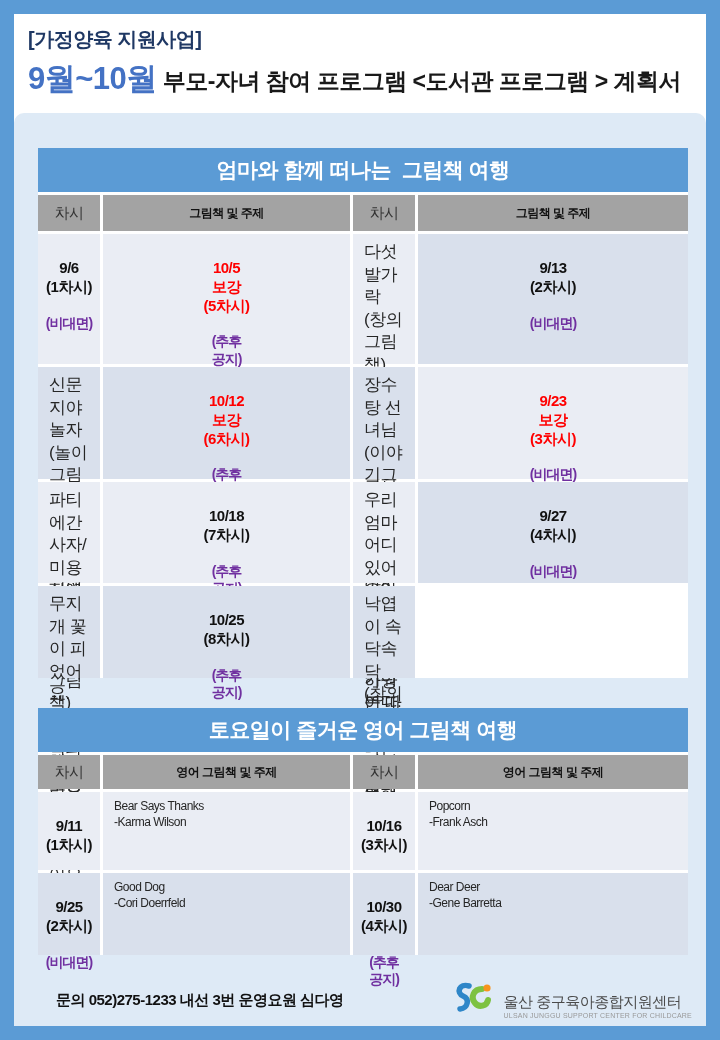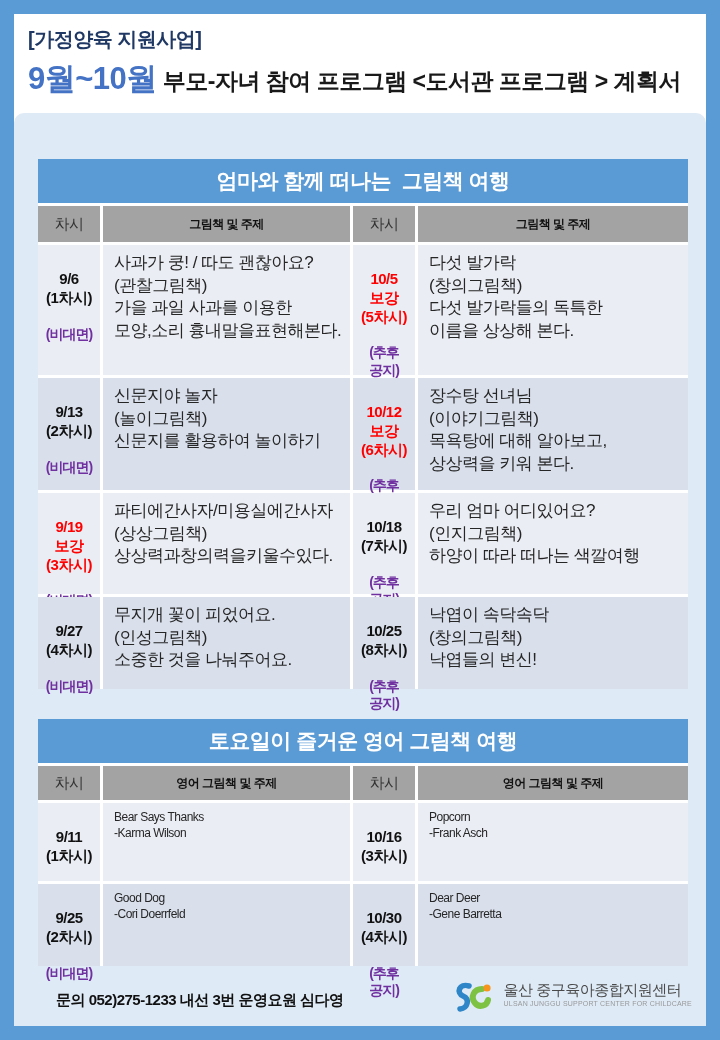--- a/index.html
+++ b/index.html
@@ -22,21 +22,21 @@
   
   .panel {
     position:absolute; left:0; top:99px; width:692px; height:913px;
     background:#DEEAF6; border-radius:10px 10px 0 0;
   }
   
   .tbl {
     display:grid; width:650px; margin-left:24px;
     gap:3px; background:#ffffff;
   }
-  .tbl1 { margin-top:46px; grid-template-columns:62px 247px 62px auto;
+  .tbl1 { margin-top:35px; grid-template-columns:62px 247px 62px auto;
           grid-template-rows:44px 36px 130px 112px 101px 92px; }
   .tbl2 { margin-top:30px; grid-template-columns:62px 247px 62px auto;
           grid-template-rows:44px 34px 78px 82px; }
   .tbar {
     grid-column:1 / -1; background:#5B9BD5; color:#ffffff;
     font-size:21px; font-weight:bold; text-align:center;
     display:flex; align-items:center; justify-content:center;
     white-space:pre-wrap; letter-spacing:-0.5px;
   }
   .hcell {
@@ -55,21 +55,21 @@
   .btxt { font-size:17px; color:#262626; line-height:1.33; white-space:pre-line; letter-spacing:-0.5px; }
   .btxt.en { font-size:12px; }
   
   .footer {
     position:absolute; left:0; bottom:0; width:692px; height:46px;
     display:flex; align-items:center; justify-content:space-between;
     padding:0 14px 6px 42px;
     gap:10px;
   }
   .contact { font-size:15px; font-weight:bold; color:#111; letter-spacing:-0.5px; }
-  .logo { display:flex; align-items:flex-start; gap:8px; }
+  .logo { display:flex; align-items:flex-end; gap:8px; }
   .logo-txt { text-align:left; }
   .logo-name { font-size:15px; color:#4a4a4a; letter-spacing:-0.5px; }
   .logo-sub { font-size:7px; color:#999; letter-spacing:0.2px; }
 </style>
 </head>
 <body>
 
 <div class="page">
   <div class="inner">
 
@@ -86,26 +86,20 @@
         <div class="hcell">차시</div>
         <div class="hcell b">그림책 및 주제</div>
         <div class="hcell">차시</div>
         <div class="hcell b">그림책 및 주제</div>
 
         <div class="cell light sess-cell">
           <div class="sess">9/6
 (1차시)</div>
           <div class="note">(비대면)</div>
         </div>
-        <div class="cell light body-cell">
-          <div class="btxt">사과가 쿵! / 따도 괜찮아요?
-(관찰그림책)
-가을 과일 사과를 이용한
-모양,소리 흉내말을표현해본다.</div>
-        </div>
         <div class="cell light sess-cell">
           <div class="sess red">10/5
 보강
 (5차시)</div>
           <div class="note">(추후
 공지)</div>
         </div>
         <div class="cell light body-cell">
           <div class="btxt">다섯 발가락
 (창의그림책)
@@ -131,21 +125,21 @@
 공지)</div>
         </div>
         <div class="cell dark body-cell">
           <div class="btxt">장수탕 선녀님
 (이야기그림책)
 목욕탕에 대해 알아보고,
 상상력을 키워 본다.</div>
         </div>
 
         <div class="cell light sess-cell">
-          <div class="sess red">9/19
+          <div class="sess red">9/23
 보강
 (3차시)</div>
           <div class="note">(비대면)</div>
         </div>
         <div class="cell light body-cell">
           <div class="btxt">파티에간사자/미용실에간사자
 (상상그림책)
 상상력과창의력을키울수있다.</div>
         </div>
         <div class="cell light sess-cell">

